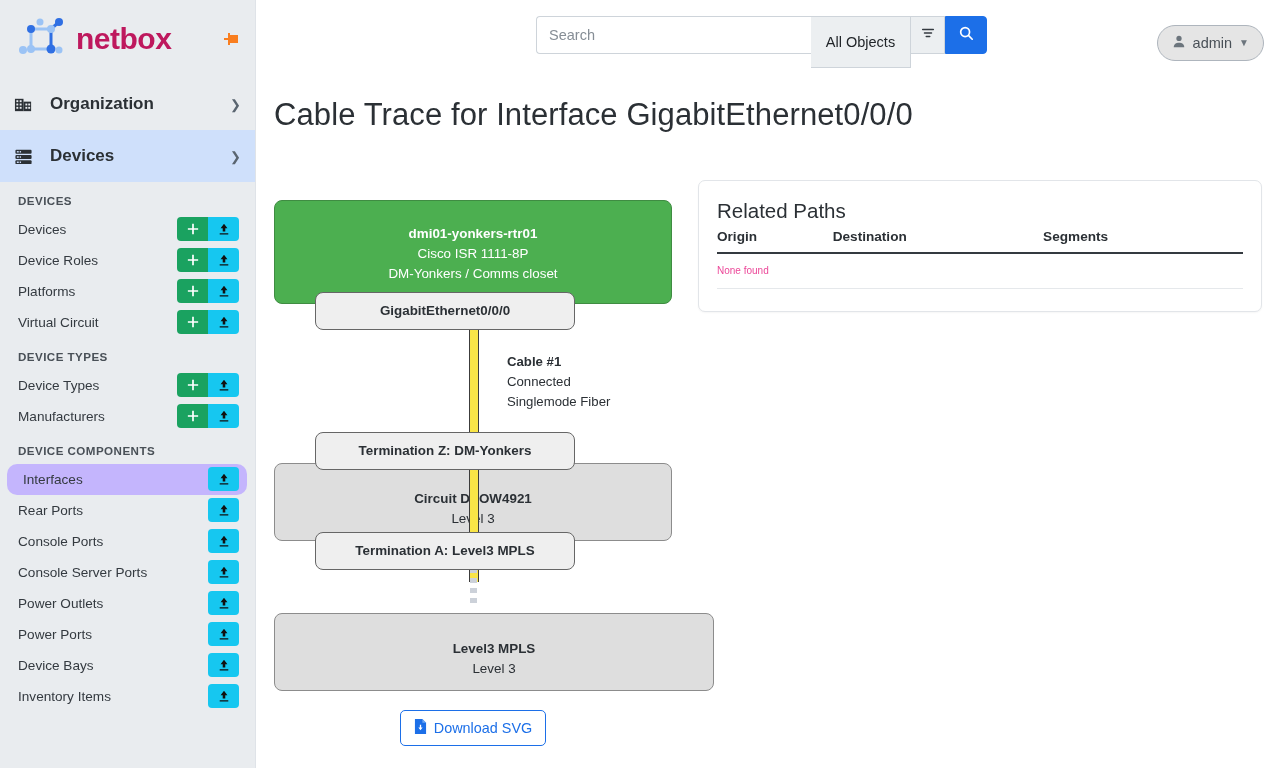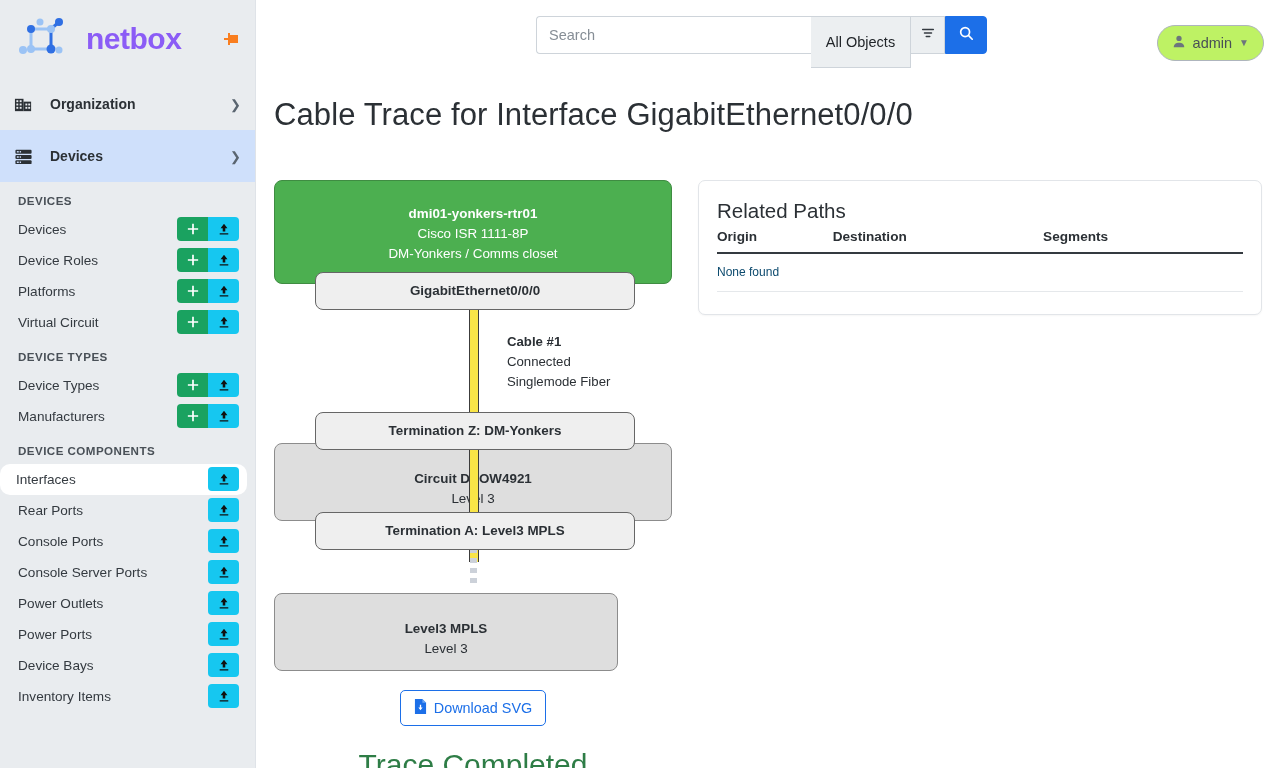--- a/index.html
+++ b/index.html
@@ -24,50 +24,50 @@
     overflow: hidden;
     position: relative;
   }
   .brand {
     height: 78px; display: flex; align-items: center;
     padding: 0 14px 0 18px;
   }
   .brand-logo { display: flex; align-items: center; gap: 4px; }
   .logo-mark { width: 46px; height: 44px; flex: 0 0 46px; }
   .logo-word {
-    font-size: 30px; font-weight: 700; color: #8b5cf6;
-    letter-spacing: -0.5px; margin-left: 18px;
+    font-size: 30px; font-weight: 700; color: #be185d;
+    letter-spacing: -0.5px; margin-left: 8px;
   }
   .pin-icon { margin-left: auto; width: 18px; height: 18px; }
 
   .nav-group {
     display: flex; align-items: center;
     height: 52px; padding: 0 14px 0 14px;
     cursor: pointer;
   }
   .nav-group.active { background: #cfe0fb; }
   .nav-group .g-icon { width: 26px; flex: 0 0 26px; display:flex; align-items:center; }
   .nav-group .g-label {
-    font-size: 14px; font-weight: 700; color: #2b3035;
+    font-size: 17px; font-weight: 700; color: #2b3035;
     margin-left: 10px;
   }
   .nav-group .g-caret { margin-left: auto; color: #5a6570; font-size: 13px; line-height: 1; }
 
   .sec-head {
     font-size: 11.6px; font-weight: 700; letter-spacing: .45px;
     color: #495057; padding: 12px 0 7px 18px; text-transform: uppercase;
   }
   .nav-item {
     position: relative; height: 31px;
     display: flex; align-items: center;
     padding-left: 18px; margin: 0 8px 0 0;
     cursor: pointer;
   }
   .nav-item .n-label { font-size: 13.6px; color: #343a40; }
-  .nav-item.active { background: #ffffff; border-radius: 10px; margin-left: 0; padding-left: 16px; }
+  .nav-item.active { background: #c4b5fd; border-radius: 10px; margin-left: 7px; padding-left: 16px; }
   .btn-pair {
     position: absolute; right: 8px; top: 3px;
     display: flex; height: 24px; border-radius: 4px; overflow: hidden;
   }
   .mini-btn {
     width: 31px; height: 24px;
     display: flex; align-items: center; justify-content: center;
     color: #ffffff; cursor: pointer;
   }
   .mini-btn.add { background: #1aa260; }
@@ -110,48 +110,48 @@
     height: 38px; width: 42px;
     display: flex; align-items: center; justify-content: center;
     background: #1c6fe8; border: 1px solid #1c6fe8;
     border-radius: 0 4px 4px 0; cursor: pointer;
   }
   .user-btn {
     margin-left: auto;
     height: 36px; padding: 0 14px;
     display: flex; align-items: center; gap: 7px;
     border: 1px solid #aeb5bd; border-radius: 18px;
-    font-size: 14.5px; color: #495057; cursor: pointer; background:#bef264;margin-top:15px;
+    font-size: 14.5px; color: #495057; cursor: pointer; background:#e5e5e5;margin-top:15px;
   }
   .user-btn .caret { font-size: 10px; color:#6c757d; }
 
   #page-title {
     font-size: 31px; font-weight: 400; color: #2b3035;
     padding: 6px 0 0 18px; letter-spacing: .1px;
   }
 
   #content { display: flex; padding: 26px 18px 0 18px; gap: 26px; }
   #trace-col { width: 398px; flex: 0 0 398px; position: relative; }
   #side-col  { flex: 1 1 auto; }
 
   
-  .trace { position: relative; width: 398px; }
+  .trace { position: relative; width: 398px; margin-top: 20px; }
   .node {
     border: 1px solid #666; border-radius: 8px;
     text-align: center; position: relative;
     padding: 14px 10px;
   }
   .node .t1 { font-size: 13.4px; font-weight: 700; line-height: 20px; }
   .node .t2 { font-size: 13.4px; font-weight: 400; line-height: 20px; }
   .node-device { background: #4caf50; border-color: #3f8c42; color: #fff; height: 104px; padding-top: 23px; }
   .node-provider { background: #dedede; border-color: #8c8c8c; color: #2b3035; height: 78px; padding-top: 25px; }
   .node-circuit  { background: #dedede; border-color: #8c8c8c; color: #2b3035; height: 78px; padding-top: 25px; }
 
   .term {
-    position: absolute; left: 41px; width: 320px;
+    position: absolute; left: 41px; width: 260px;
     background: #efefef; border: 1px solid #666; border-radius: 8px;
     height: 38px; display: flex; align-items: center; justify-content: center;
     font-size: 13.4px; font-weight: 700; color: #2b3035; z-index: 3;
   }
 
   .cable-line {
     position: absolute; width: 10px;
     background: #f9e547;
     border-left: 1px solid #3c3c3c; border-right: 1px solid #3c3c3c;
     z-index: 1;
@@ -186,21 +186,21 @@
     background: #fff; padding: 18px 18px 22px 18px;
     box-shadow: 0 1px 2px rgba(0,0,0,.04);
   }
   .card-title { font-size: 20.5px; font-weight: 400; color: #2b3035; margin-bottom: 6px; }
   table.paths { width: 100%; border-collapse: collapse; }
   table.paths th {
     text-align: left; font-size: 13.6px; font-weight: 700; color: #2b3035;
     padding: 0 0 8px 0; border-bottom: 2px solid #343a40;
   }
   table.paths td {
-    font-size: 12px; color: #0c4a6e; padding: 11px 0 12px 0;
+    font-size: 10px; color: #ec4899; padding: 11px 0 12px 0;
     border-bottom: 1px solid #e5e8eb;
   }
 </style>
 </head>
 <body>
 
 <div id="app">
 
   <aside id="sidebar">
 
@@ -535,21 +535,21 @@
             <span>Termination A: Level3 MPLS</span>
           </div>
 
           <div class="dotted-link" style="left:196px;top:368px;">
             <i></i>
               <i></i>
               <i></i>
               <i></i>
           </div>
 
-          <div class="node node-provider" style="position:absolute;left:0;top:413px;width:344px;">
+          <div class="node node-provider" style="position:absolute;left:0;top:413px;width:440px;">
             <div class="t1">Level3 MPLS</div>
             <div class="t2">Level 3</div>
           </div>
         </div>
 
         <div style="text-align:center;margin-top:14px;">
           <button class="dl-btn">
             <span>
               <svg viewBox="0 0 14 16" width="13" height="15">
                 <path d="M1 0h8l4 4v12H1z" fill="#1c6fe8"></path>

